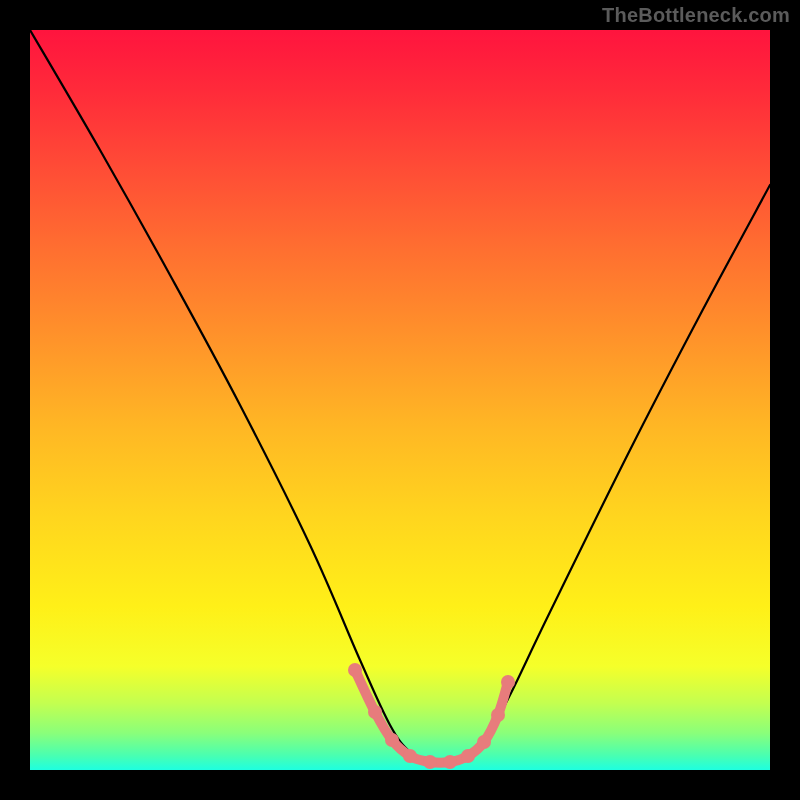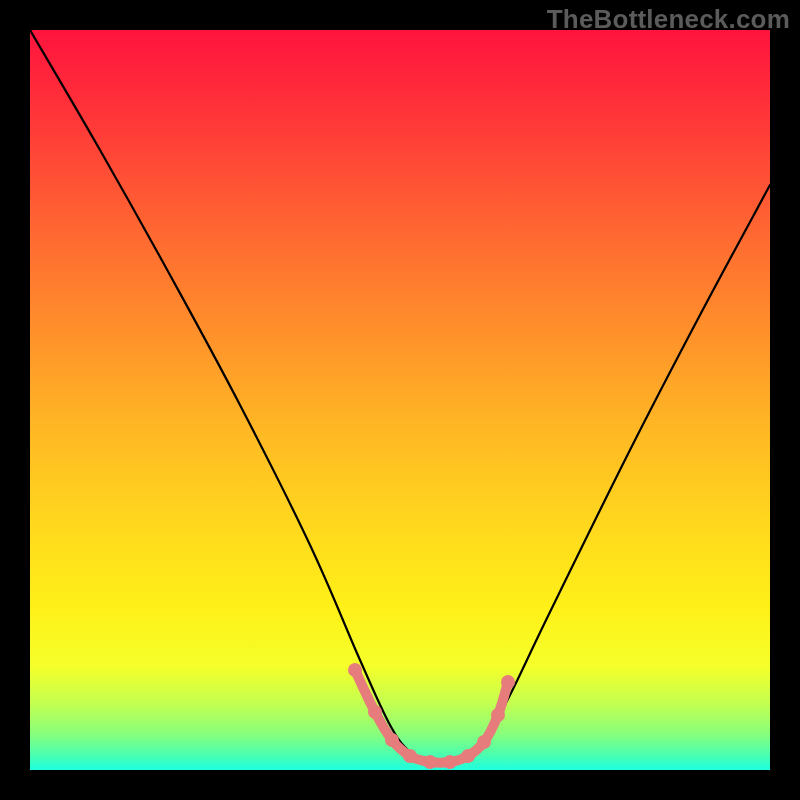--- a/index.html
+++ b/index.html
@@ -46,21 +46,21 @@
       #8aff7a 95%,
       #4affb0 98%,
       #1effe0 100%
     );
   }
   .watermark {
     position: absolute;
     top: 4px;
     right: 10px;
     font-family: Arial, Helvetica, sans-serif;
-    font-size: 26px;
+    font-size: 20px;
     font-weight: 600;
     color: #5b5b5b;
     letter-spacing: 0.2px;
     user-select: none;
   }
   svg.curve {
     position: absolute;
     left: 0;
     top: 0;
     width: 100%;

